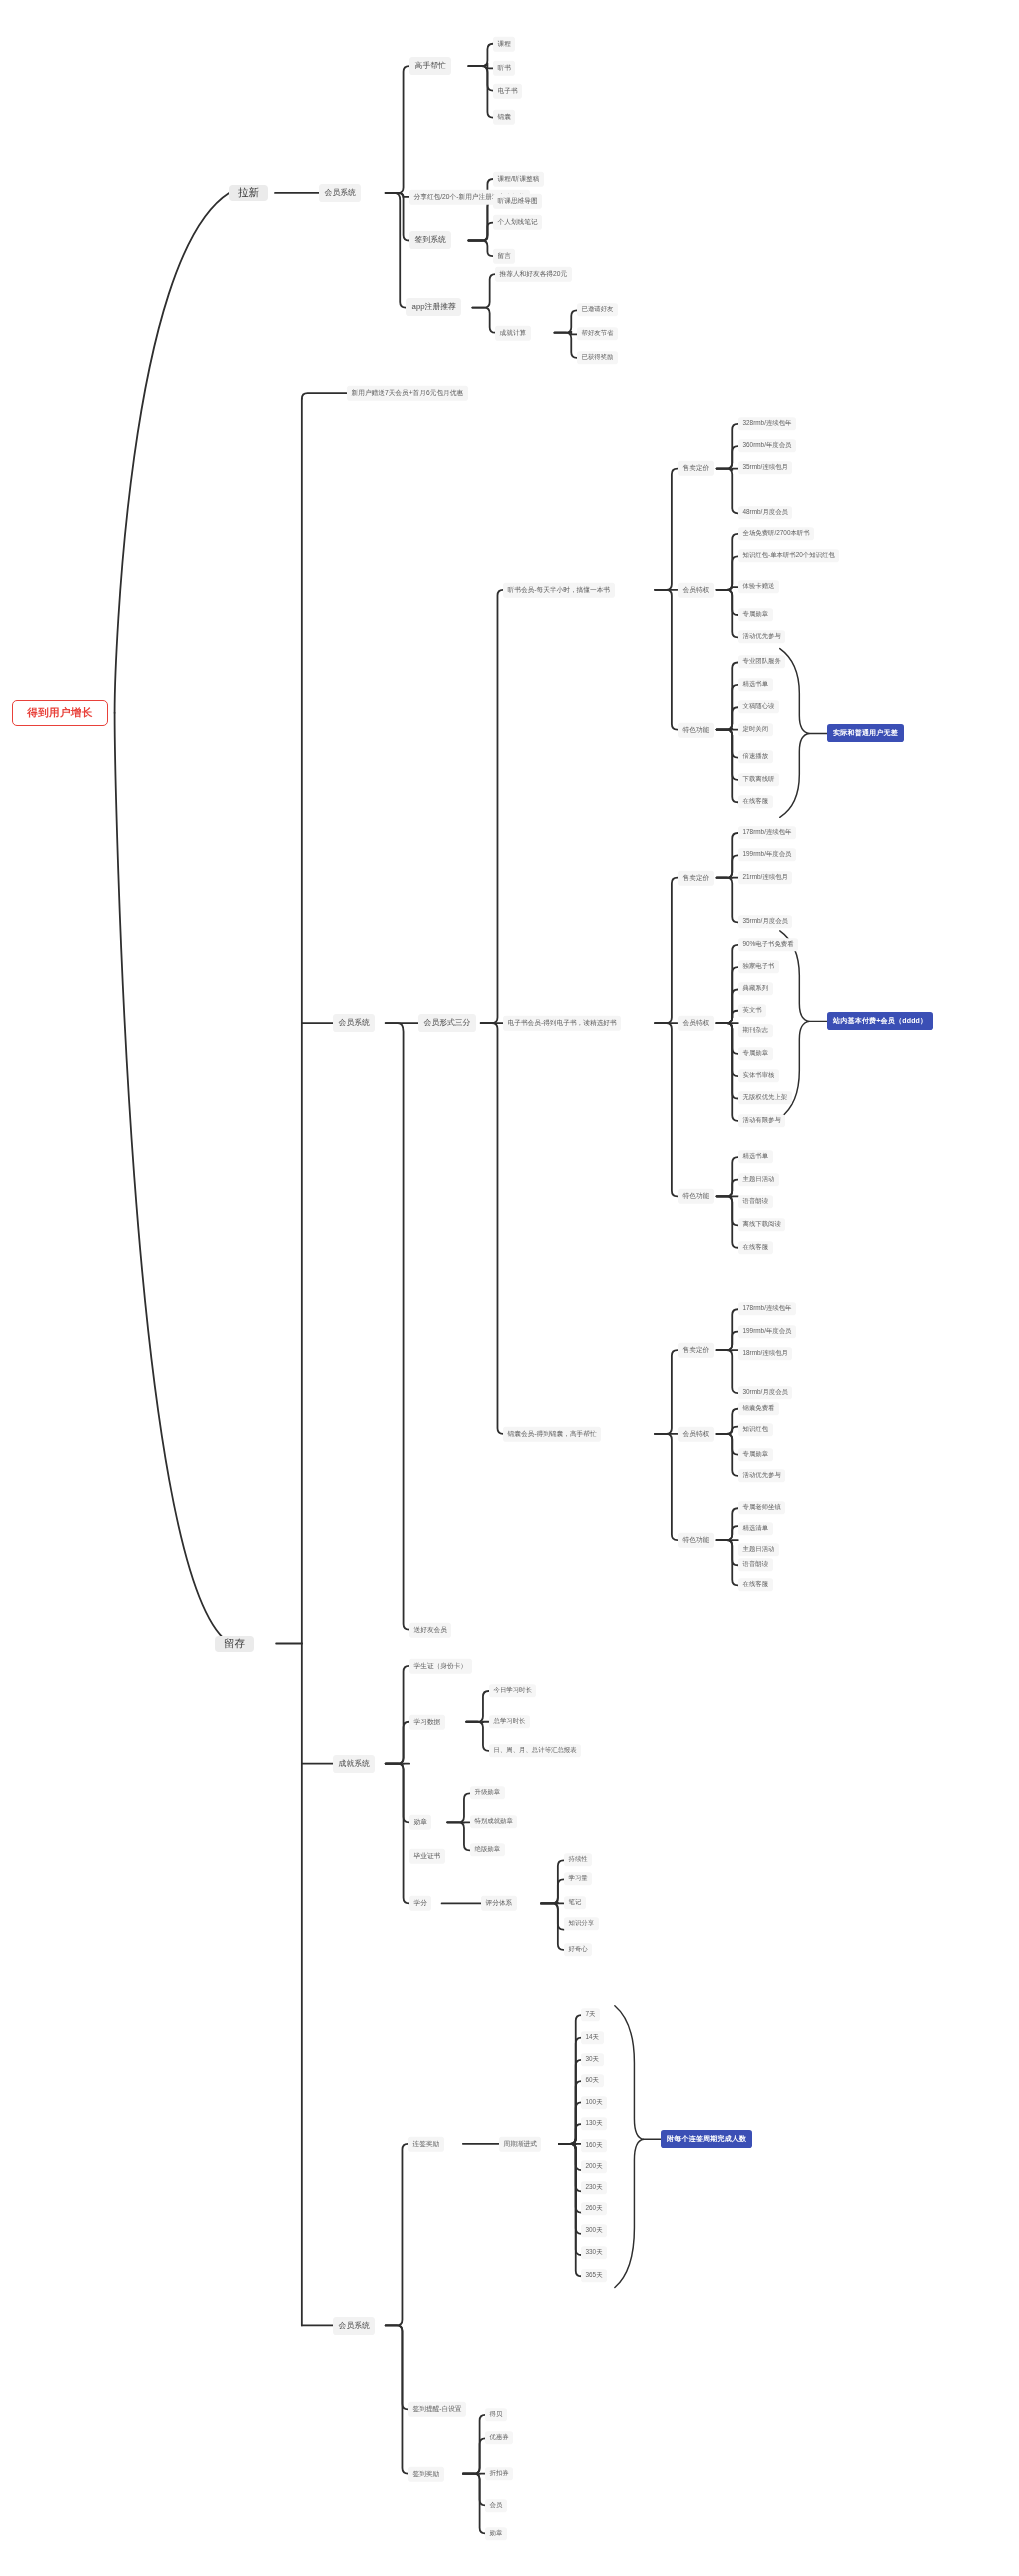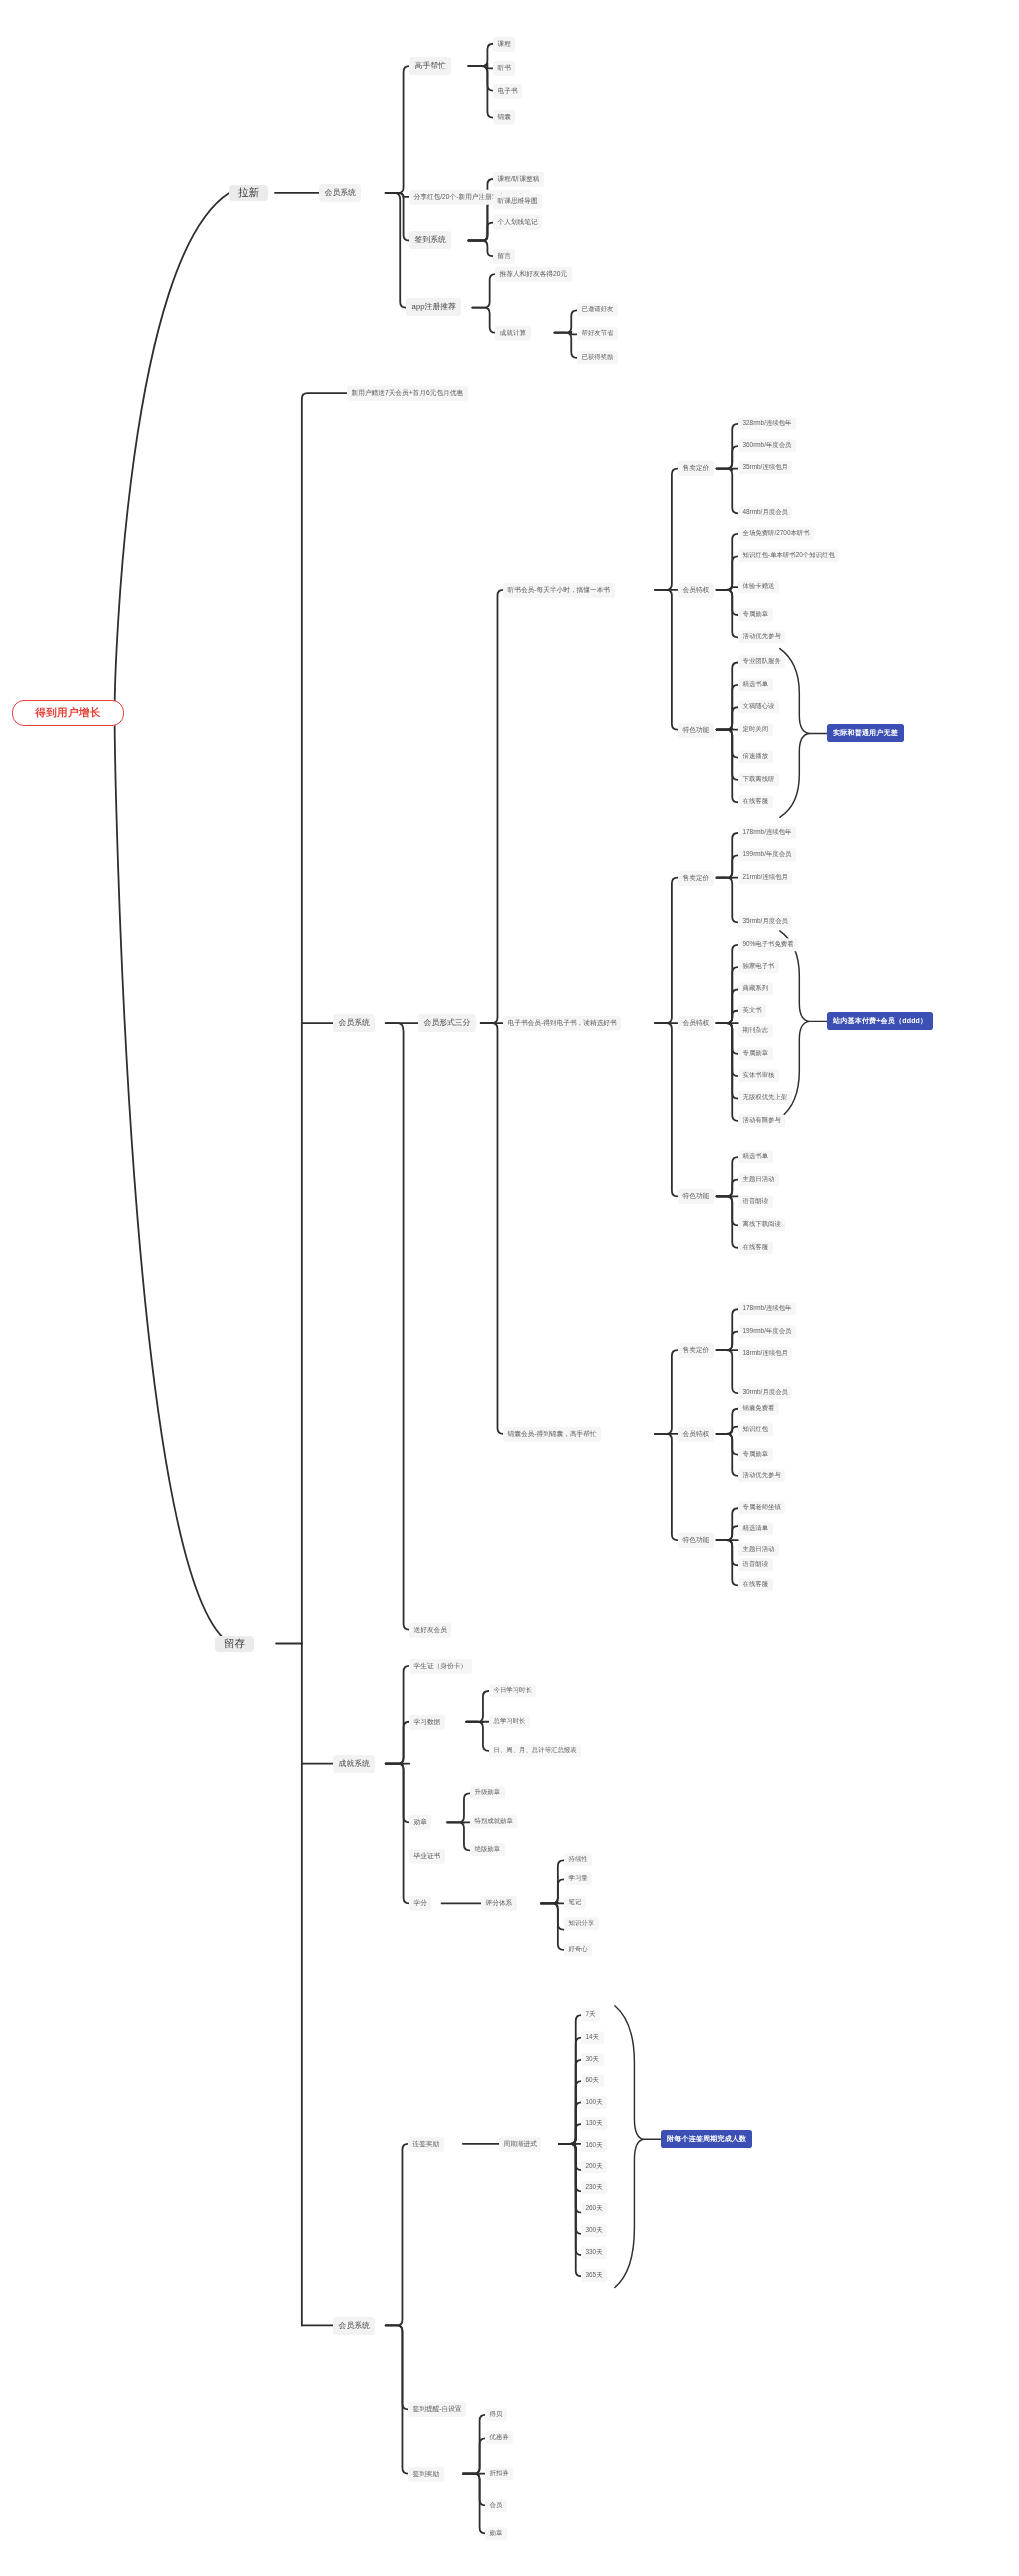--- a/index.html
+++ b/index.html
@@ -23,25 +23,25 @@
     display:flex;
     align-items:center;
     transform:translateY(-50%);
   }
   .node .lbl{display:block;}
 
   
   .n-root{
     background:#ffffff;
     border:1.1px solid #e8413a;
-    border-radius:12px;
+    border-radius:5px;
     color:#e8413a;
     font-weight:bold;
     font-size:10.6px;
-    padding:5px 22px;
+    padding:5px 14px;
     letter-spacing:0.3px;
     text-align:center;
   }
   
   .n-l1{
     background:#ebebeb;
     border-radius:3.9px;
     color:#3a3a3a;
     font-size:10.6px;
     padding:1px 9px;

